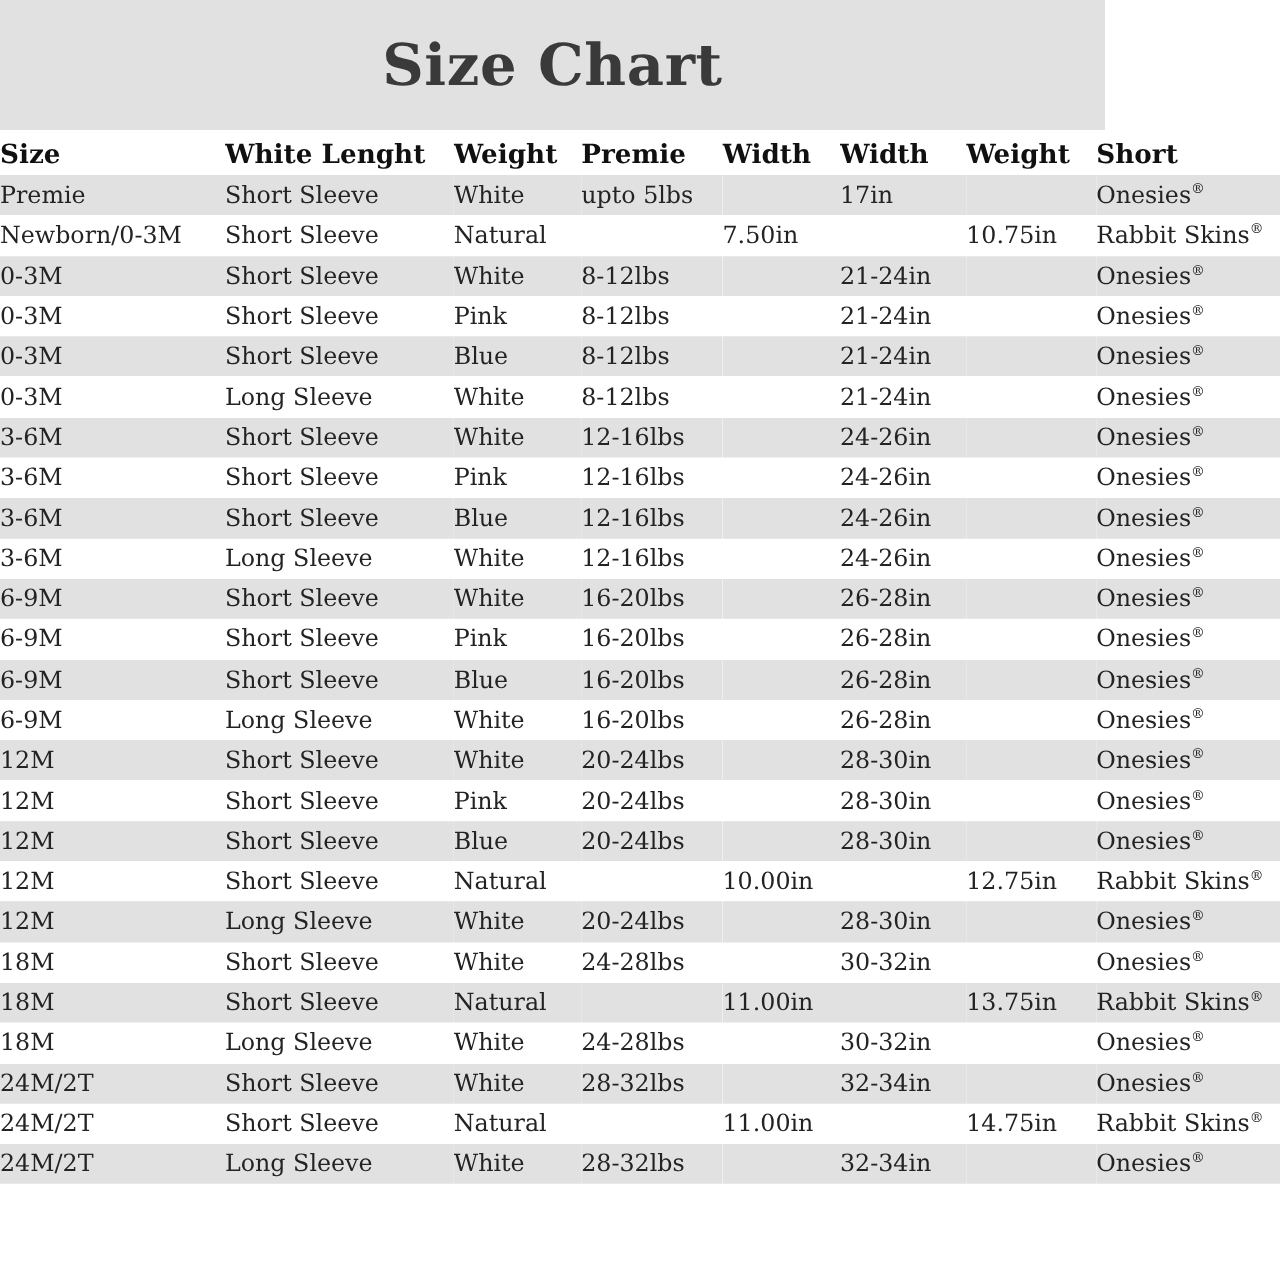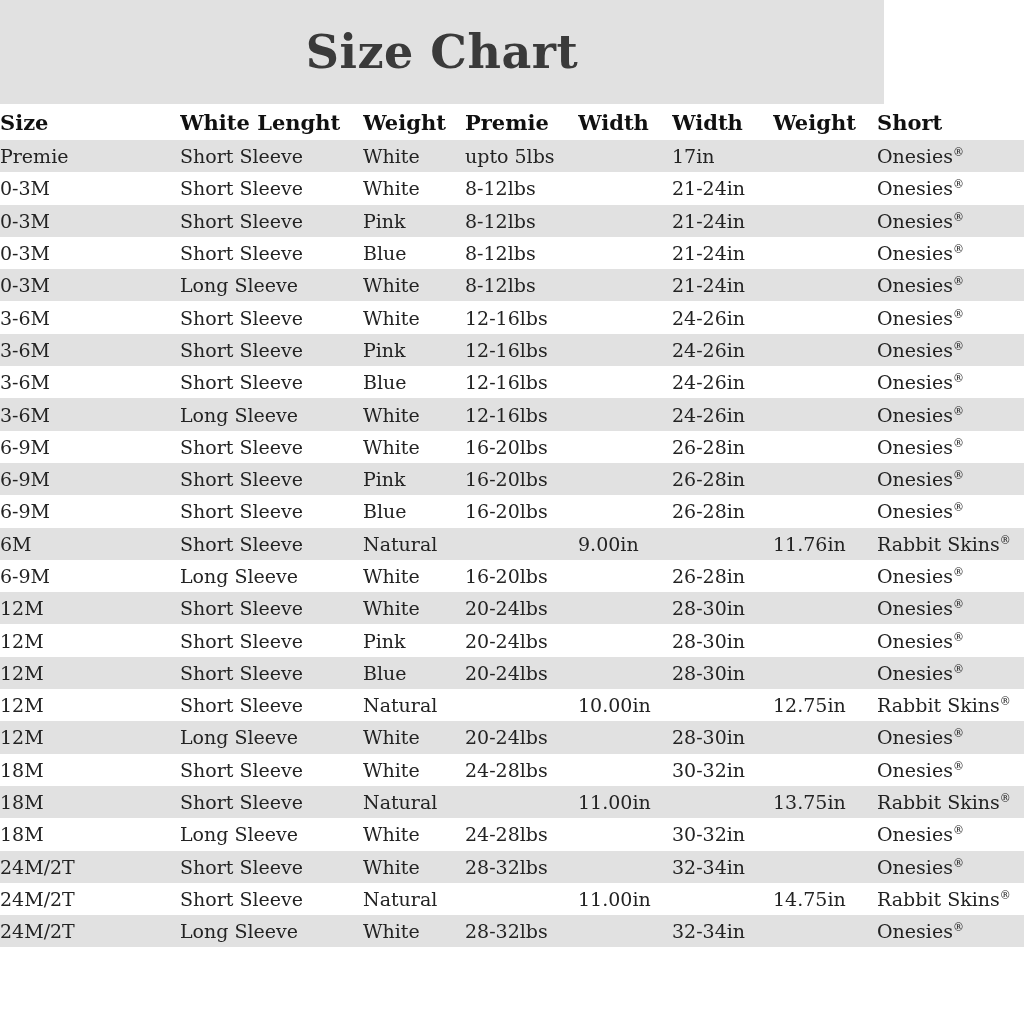--- a/index.html
+++ b/index.html
@@ -92,20 +92,30 @@
           <td class="c0">Premie</td>
           <td class="c1">Short Sleeve</td>
           <td class="c2">White</td>
           <td class="c3">upto 5lbs</td>
           <td class="c4"></td>
           <td class="c5">17in</td>
           <td class="c6"></td>
           <td class="c7">Onesies<sup>®</sup></td>
         </tr>
         <tr>
+          <td class="c0">Newborn/0-3M</td>
+          <td class="c1">Short Sleeve</td>
+          <td class="c2">Natural</td>
+          <td class="c3"></td>
+          <td class="c4">7.50in</td>
+          <td class="c5"></td>
+          <td class="c6">10.75in</td>
+          <td class="c7">Rabbit Skins<sup>®</sup></td>
+        </tr>
+        <tr>
           <td class="c0">0-3M</td>
           <td class="c1">Short Sleeve</td>
           <td class="c2">White</td>
           <td class="c3">8-12lbs</td>
           <td class="c4"></td>
           <td class="c5">21-24in</td>
           <td class="c6"></td>
           <td class="c7">Onesies<sup>®</sup></td>
         </tr>
         <tr>
@@ -200,30 +210,20 @@
         </tr>
         <tr>
           <td class="c0">6-9M</td>
           <td class="c1">Short Sleeve</td>
           <td class="c2">Blue</td>
           <td class="c3">16-20lbs</td>
           <td class="c4"></td>
           <td class="c5">26-28in</td>
           <td class="c6"></td>
           <td class="c7">Onesies<sup>®</sup></td>
-        </tr>
-        <tr>
-          <td class="c0">6M</td>
-          <td class="c1">Short Sleeve</td>
-          <td class="c2">Natural</td>
-          <td class="c3"></td>
-          <td class="c4">9.00in</td>
-          <td class="c5"></td>
-          <td class="c6">11.76in</td>
-          <td class="c7">Rabbit Skins<sup>®</sup></td>
         </tr>
         <tr>
           <td class="c0">6-9M</td>
           <td class="c1">Long Sleeve</td>
           <td class="c2">White</td>
           <td class="c3">16-20lbs</td>
           <td class="c4"></td>
           <td class="c5">26-28in</td>
           <td class="c6"></td>
           <td class="c7">Onesies<sup>®</sup></td>

